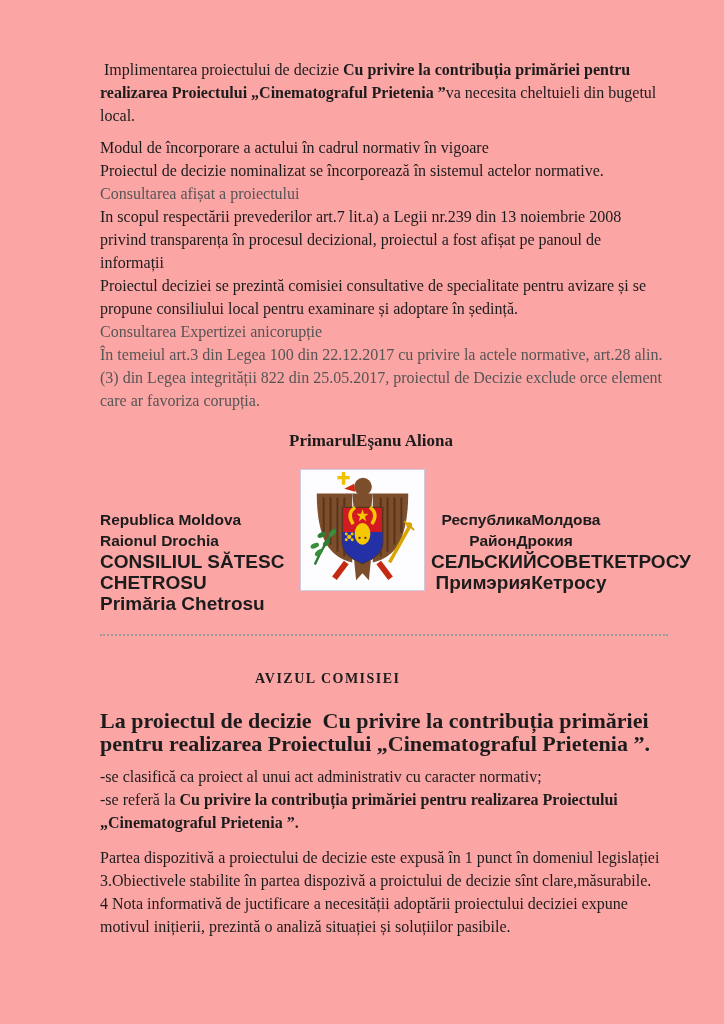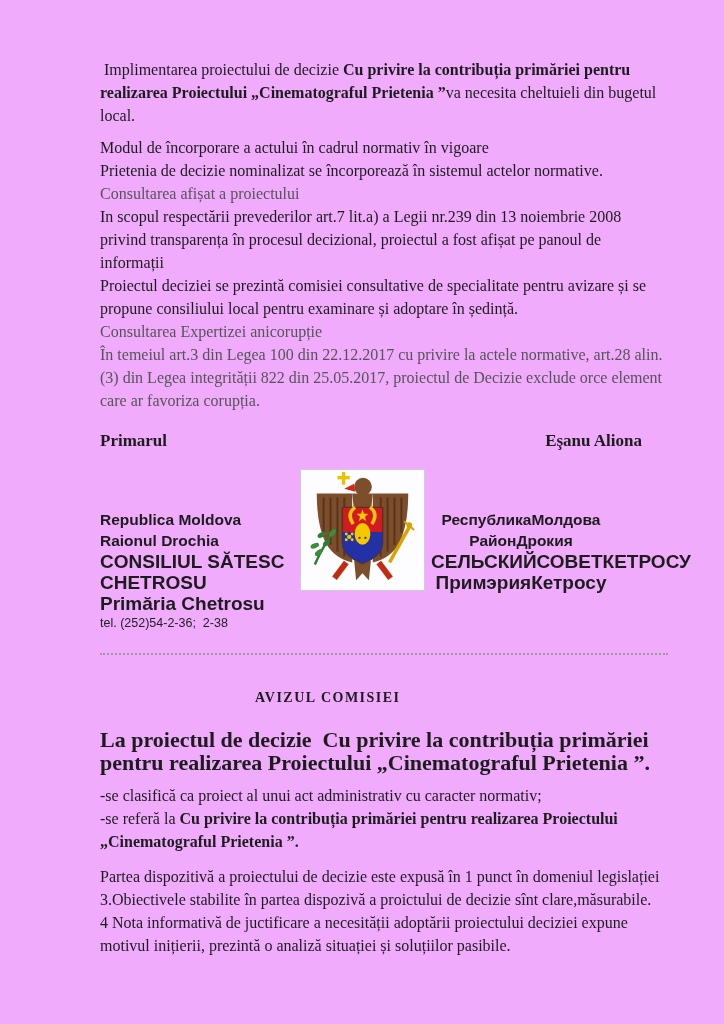--- a/index.html
+++ b/index.html
@@ -1,41 +1,41 @@
 <!DOCTYPE html>
 <html><head>
 <meta charset="utf-8">
 <style>
   * { margin: 0; padding: 0; box-sizing: border-box; }
   html, body { background: #ffffff; }
   .page {
     width: 724px;
     height: 1024px;
-    background: #f0abfc;
+    background: #fca5a5;
     font-family: "Liberation Serif", serif;
     color: #1c1c1c;
     position: relative;
     overflow: hidden;
   }
   .content {
     padding: 58px 56px 0 100px; 
   }
   .para {
     font-size: 16px;
     line-height: 23px;
     white-space: pre-wrap;
   }
   .b { font-weight: bold; }
   .muted { color: #555555; }
   .gap-sm { margin-top: 9px; }
 
   
   .signature-row {
     display: flex;
-    justify-content: space-between;
+    justify-content: center;
     margin-top: 17px;
     font-size: 17px;
     font-weight: bold;
     line-height: 24px;
   }
   .signature-row .sig-name { margin-right: 26px; }
 
   
   .letterhead {
     display: flex;
@@ -93,40 +93,39 @@
 </head>
 <body>
 
 <div class="page">
   <div class="content">
 
     <p class="para"><span> Implimentarea proiectului de decizie </span><span class="b">Cu privire la contribuția primăriei pentru realizarea Proiectului „Cinematograful Prietenia ”</span><span>va necesita cheltuieli din bugetul local.</span></p>
 
     <div class="gap-sm">
       <p class="para">Modul de încorporare a actului în cadrul normativ în vigoare</p>
-      <p class="para">Prietenia de decizie nominalizat se încorporează în sistemul actelor normative.</p>
+      <p class="para">Proiectul de decizie nominalizat se încorporează în sistemul actelor normative.</p>
       <p class="para muted">Consultarea afișat a proiectului</p>
       <p class="para">In scopul respectării prevederilor art.7 lit.a) a Legii nr.239 din 13 noiembrie 2008 privind transparența în procesul decizional, proiectul a fost afișat pe panoul de informații</p>
       <p class="para">Proiectul deciziei se prezintă comisiei consultative de specialitate pentru avizare și se propune consiliului local pentru examinare și adoptare în ședință.</p>
       <p class="para muted">Consultarea Expertizei anicorupție</p>
       <p class="para muted">În temeiul art.3 din Legea 100 din 22.12.2017 cu privire la actele normative, art.28 alin.(3) din Legea integrității 822 din 25.05.2017, proiectul de Decizie exclude orce element care ar favoriza corupția.</p>
     </div>
 
     <div class="signature-row">
       <span>Primarul</span>
       <span class="sig-name">Eşanu Aliona</span>
     </div>
 
     <div class="letterhead">
       <div class="lh-left">
         <div class="lh-line lh-lg">Republica Moldova</div>
         <div class="lh-line lh-lg">Raionul Drochia</div>
         <div class="lh-line lh-md">CONSILIUL SĂTESC CHETROSU</div>
         <div class="lh-line lh-md">Primăria Chetrosu</div>
-        <div class="lh-line lh-sm">tel. (252)54-2-36;  2-38</div>
       </div>
 
       <div class="emblem-box">
         <svg viewBox="0 0 125 122">
 
           <path fill="#7d4e2c" d="M16 24 H52 V94 Q34 90 25 74 Q16 56 16 24 Z"></path>
           <path fill="#7d4e2c" d="M109 24 H73 V94 Q91 90 100 74 Q109 56 109 24 Z"></path>
           <g stroke="#59341a" stroke-width="2">
             <path d="M23 28 V64"></path>
               <path d="M30 28 V76"></path>

